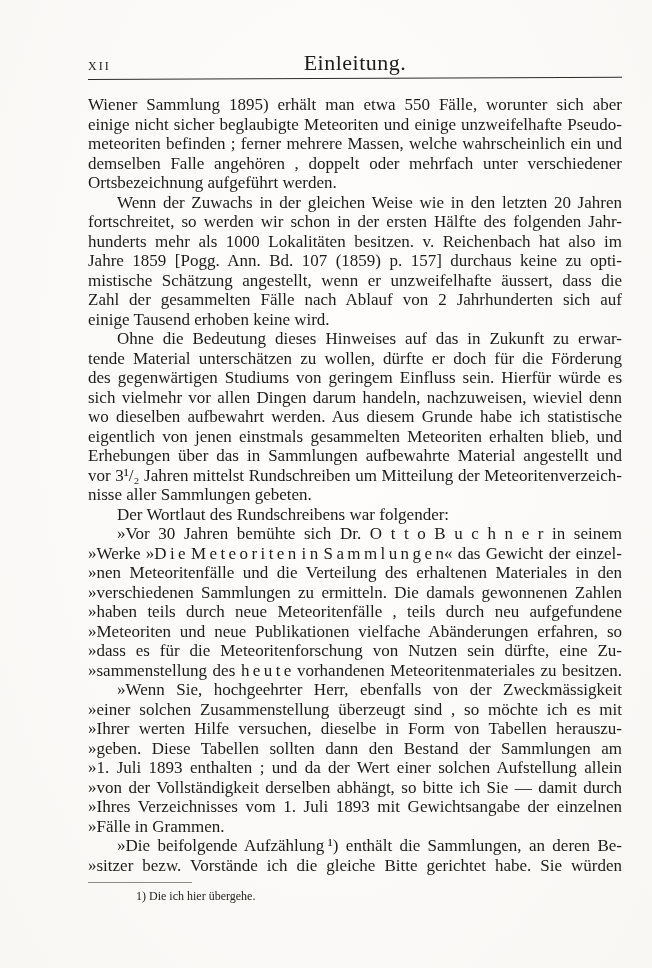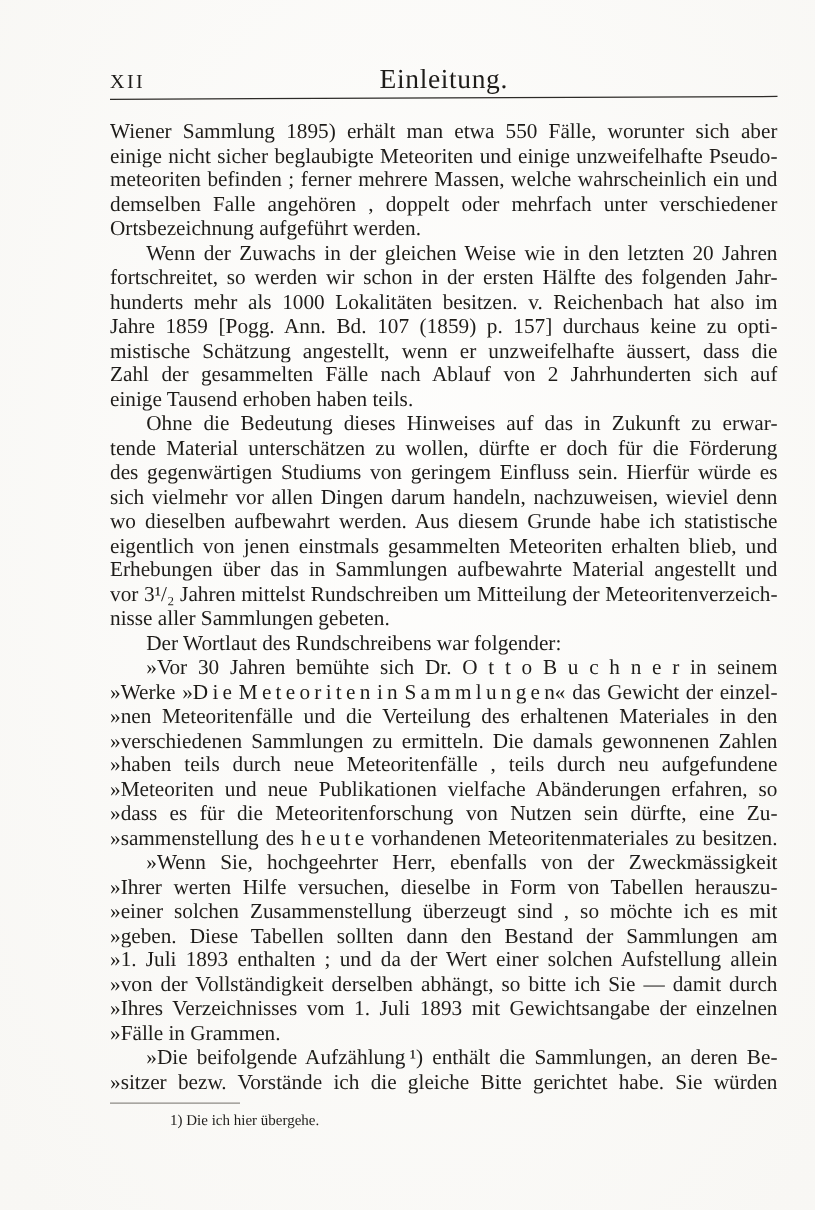--- a/index.html
+++ b/index.html
@@ -24,21 +24,21 @@
   .text-block {
     width: 534px;
   }
   .header {
     display: grid;
     grid-template-columns: 1fr auto 1fr;
     align-items: baseline;
     height: 24px;
   }
   .pagenum {
-    font-size: 16px;
+    font-size: 12px;
     letter-spacing: 2px;
     justify-self: start;
   }
   .running-title {
     font-size: 22px;
     letter-spacing: 0.5px;
     justify-self: center;
   }
   .header-rule {
     height: 0;
@@ -100,21 +100,21 @@
           <div class="line jl">demselben Falle angehören , doppelt oder mehrfach unter verschiedener</div>
           <div class="line">Ortsbezeichnung aufgeführt werden.</div>
         </div>
         <div class="para">
           <div class="line jl ind">Wenn der Zuwachs in der gleichen Weise wie in den letzten 20 Jahren</div>
           <div class="line jl">fortschreitet, so werden wir schon in der ersten Hälfte des folgenden Jahr-</div>
           <div class="line jl">hunderts mehr als 1000 Lokalitäten besitzen. v. Reichenbach hat also im</div>
           <div class="line jl">Jahre 1859 [Pogg. Ann. Bd. 107 (1859) p. 157] durchaus keine zu opti-</div>
           <div class="line jl">mistische Schätzung angestellt, wenn er unzweifelhafte äussert, dass die</div>
           <div class="line jl">Zahl der gesammelten Fälle nach Ablauf von 2 Jahrhunderten sich auf</div>
-          <div class="line">einige Tausend erhoben haben teils.</div>
+          <div class="line">einige Tausend erhoben keine wird.</div>
         </div>
         <div class="para">
           <div class="line jl ind">Ohne die Bedeutung dieses Hinweises auf das in Zukunft zu erwar-</div>
           <div class="line jl">tende Material unterschätzen zu wollen, dürfte er doch für die Förderung</div>
           <div class="line jl">des gegenwärtigen Studiums von geringem Einfluss sein. Hierfür würde es</div>
           <div class="line jl">sich vielmehr vor allen Dingen darum handeln, nachzuweisen, wieviel denn</div>
           <div class="line jl">wo dieselben aufbewahrt werden. Aus diesem Grunde habe ich statistische</div>
           <div class="line jl">eigentlich von jenen einstmals gesammelten Meteoriten erhalten blieb, und</div>
           <div class="line jl">Erhebungen über das in Sammlungen aufbewahrte Material angestellt und</div>
           <div class="line jl">vor 3¹/₂ Jahren mittelst Rundschreiben um Mitteilung der Meteoritenverzeich-</div>
@@ -128,22 +128,22 @@
           <div class="line jl">»Werke »D i e M e t e o r i t e n i n S a m m l u n g e n« das Gewicht der einzel-</div>
           <div class="line jl">»nen Meteoritenfälle und die Verteilung des erhaltenen Materiales in den</div>
           <div class="line jl">»verschiedenen Sammlungen zu ermitteln. Die damals gewonnenen Zahlen</div>
           <div class="line jl">»haben teils durch neue Meteoritenfälle , teils durch neu aufgefundene</div>
           <div class="line jl">»Meteoriten und neue Publikationen vielfache Abänderungen erfahren, so</div>
           <div class="line jl">»dass es für die Meteoritenforschung von Nutzen sein dürfte, eine Zu-</div>
           <div class="line jl">»sammenstellung des h e u t e vorhandenen Meteoritenmateriales zu besitzen.</div>
         </div>
         <div class="para">
           <div class="line jl ind">»Wenn Sie, hochgeehrter Herr, ebenfalls von der Zweckmässigkeit</div>
+          <div class="line jl">»einer solchen Zusammenstellung überzeugt sind , so möchte ich es mit</div>
           <div class="line jl">»Ihrer werten Hilfe versuchen, dieselbe in Form von Tabellen herauszu-</div>
-          <div class="line jl">»einer solchen Zusammenstellung überzeugt sind , so möchte ich es mit</div>
           <div class="line jl">»geben. Diese Tabellen sollten dann den Bestand der Sammlungen am</div>
           <div class="line jl">»1. Juli 1893 enthalten ; und da der Wert einer solchen Aufstellung allein</div>
           <div class="line jl">»von der Vollständigkeit derselben abhängt, so bitte ich Sie — damit durch</div>
           <div class="line jl">»Ihres Verzeichnisses vom 1. Juli 1893 mit Gewichtsangabe der einzelnen</div>
           <div class="line">»Fälle in Grammen.</div>
         </div>
         <div class="para">
           <div class="line jl ind">»Die beifolgende Aufzählung ¹) enthält die Sammlungen, an deren Be-</div>
           <div class="line jl">»sitzer bezw. Vorstände ich die gleiche Bitte gerichtet habe. Sie würden</div>
         </div>

